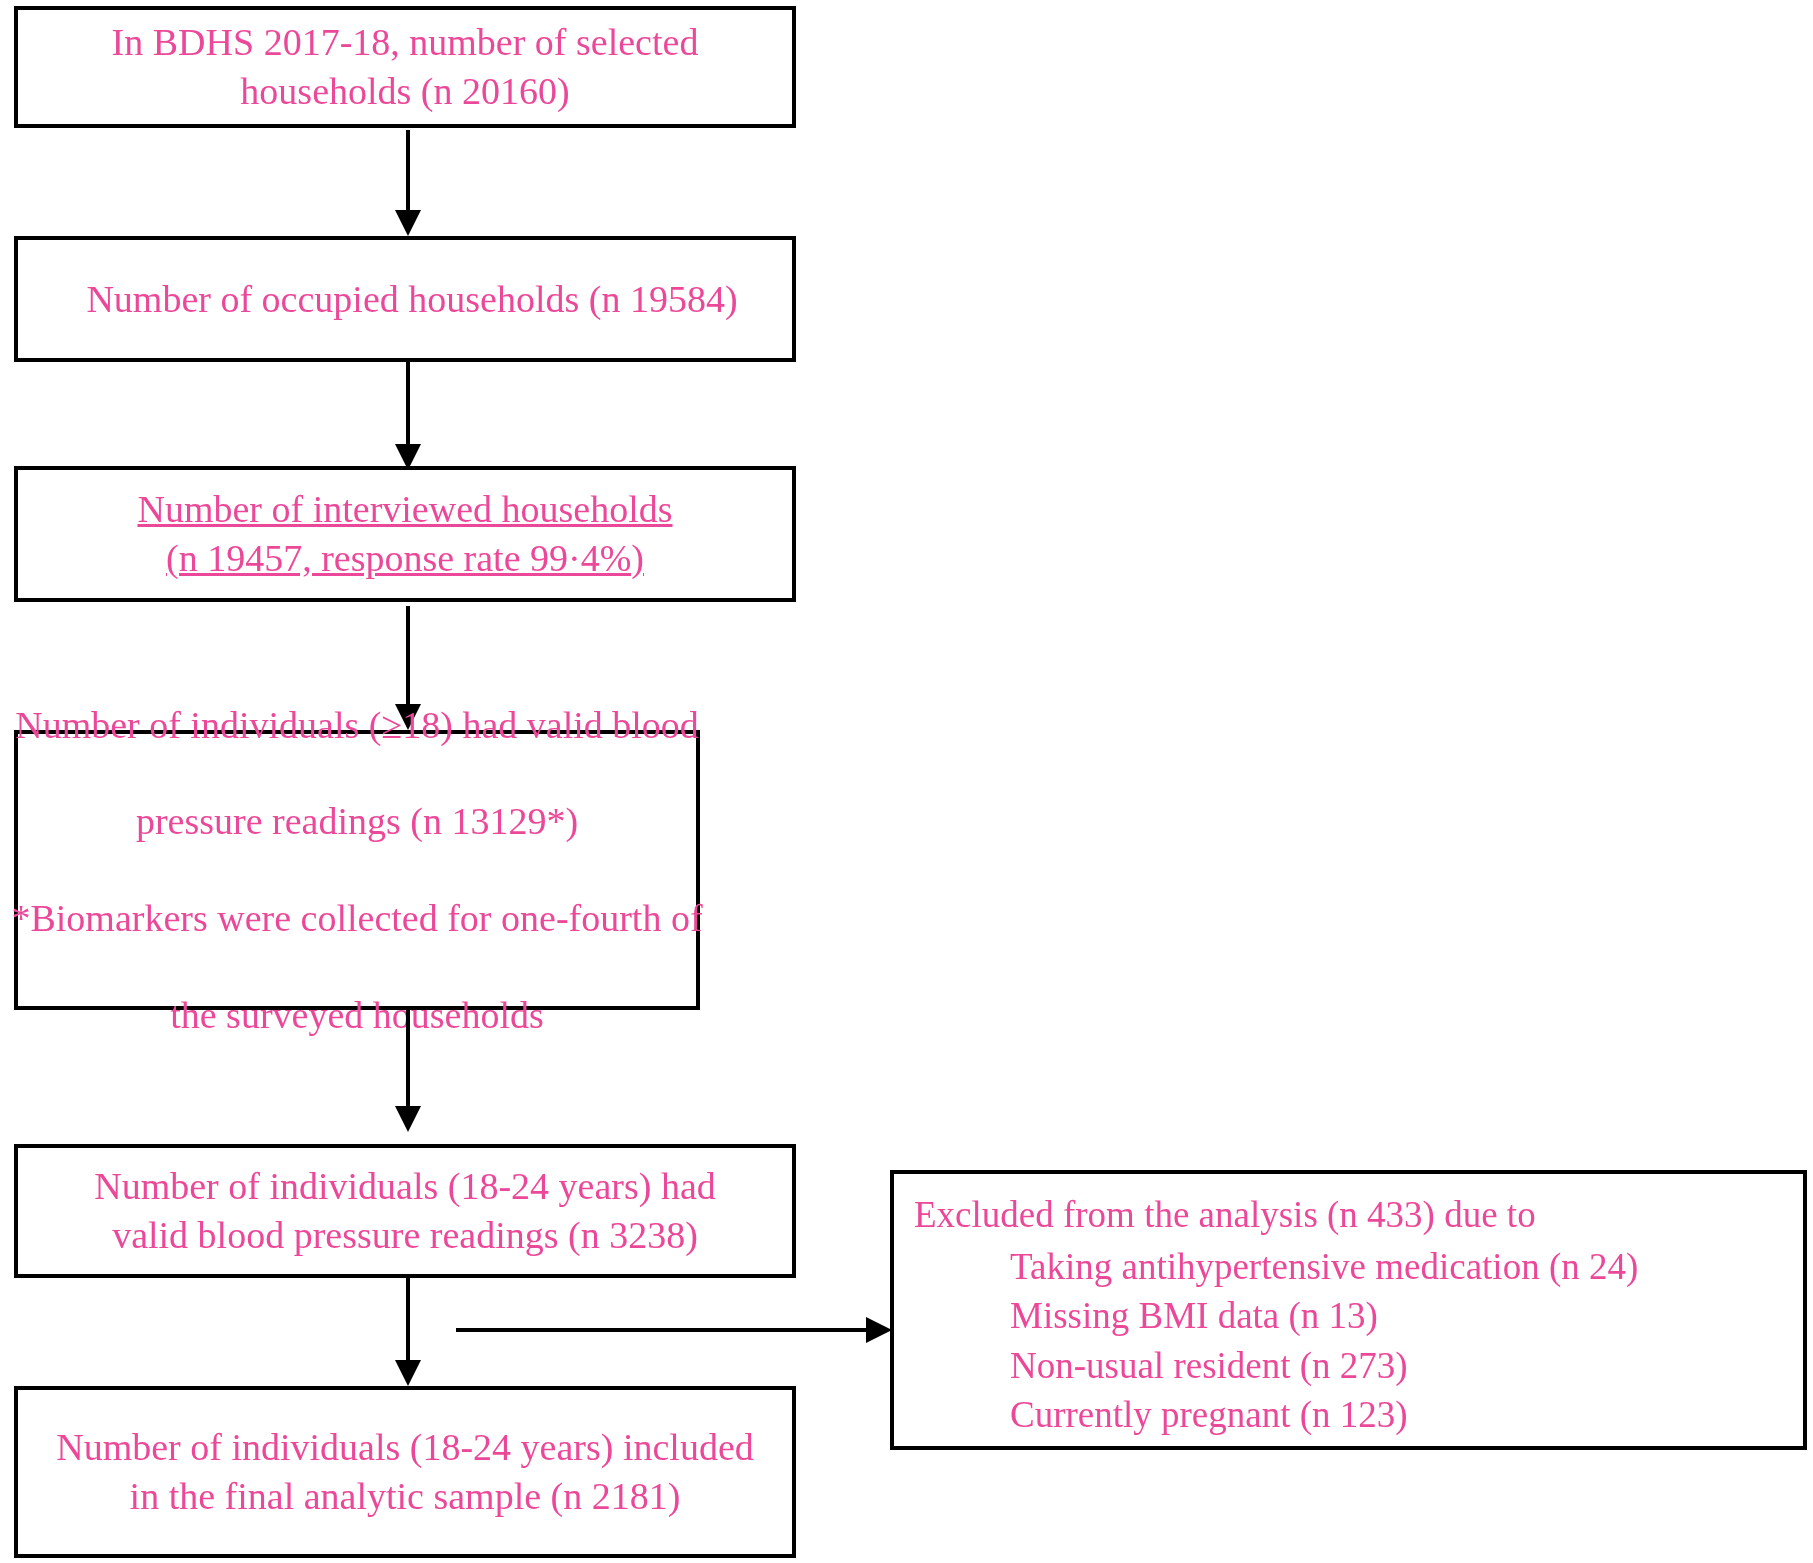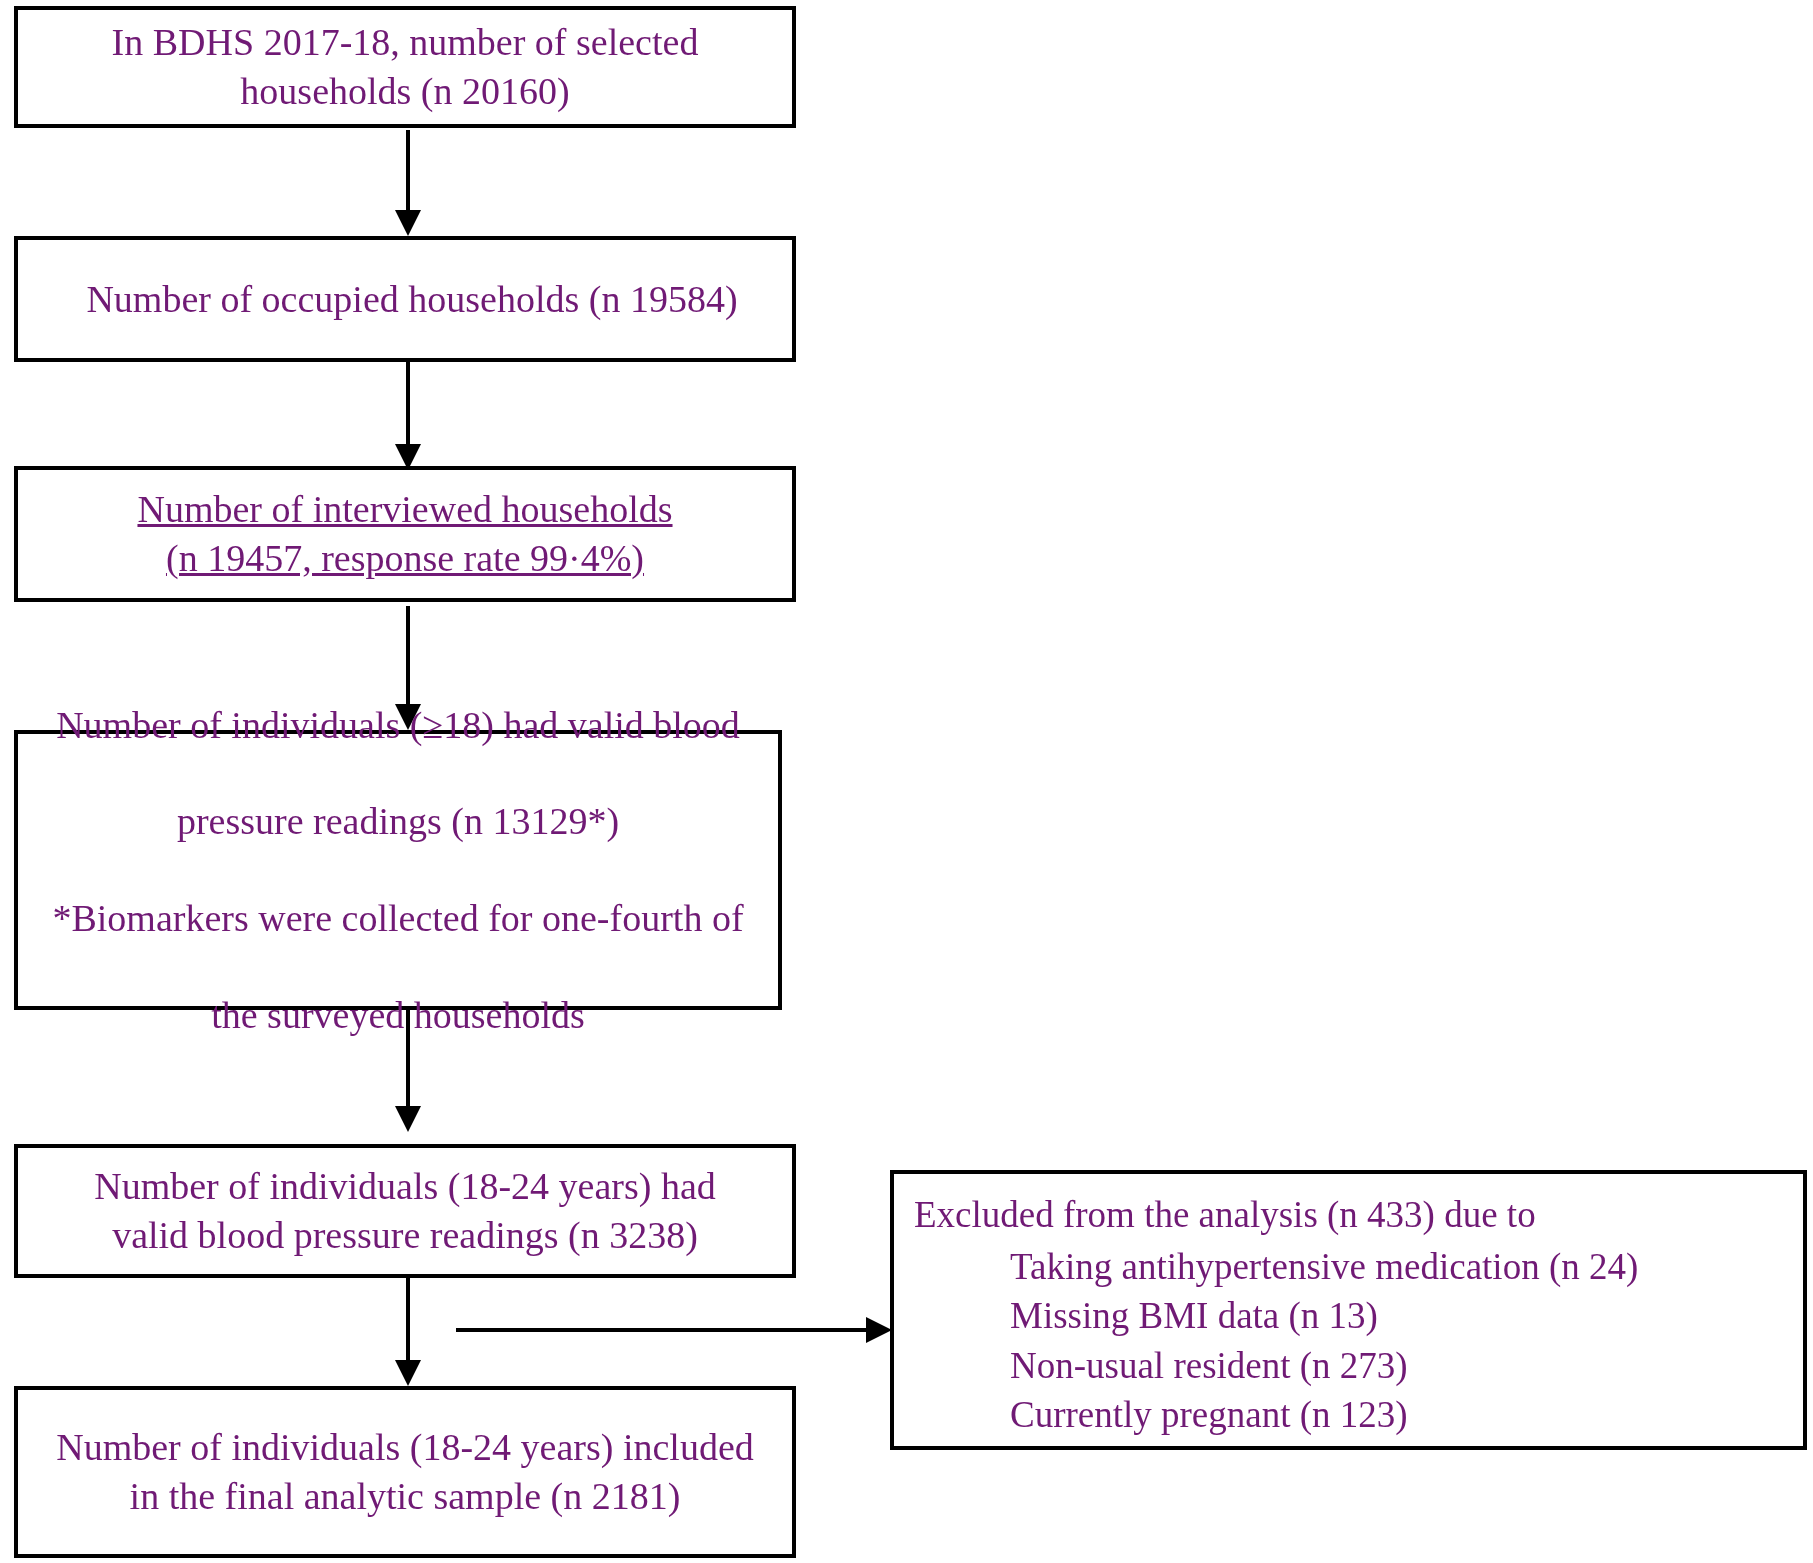--- a/index.html
+++ b/index.html
@@ -6,21 +6,21 @@
     margin: 0;
     padding: 0;
     background: #ffffff;
   }
   #canvas {
     position: relative;
     width: 1813px;
     height: 1563px;
     background: #ffffff;
     font-family: "Liberation Serif", "DejaVu Serif", serif;
-    color: #701a75;
+    color: #ec4899;
     overflow: hidden;
   }
   .flow-box {
     position: absolute;
     box-sizing: border-box;
     border: 4px solid #000000;
     background: #ffffff;
     display: flex;
     flex-direction: column;
     align-items: center;
@@ -119,21 +119,21 @@
   <div class="flow-box" style="left:14px; top:466px; width:782px; height:136px;text-decoration:underline;">
     <span class="box-line">Number of interviewed households</span>
     <span class="box-line">(n 19457, response rate 99·4%)</span>
   </div>
 
   <div class="v-arrow" style="left:406px; top:606px; height:124px;">
     <div class="shaft" style="height:102px;"></div>
     <div class="head" style="top:98px;"></div>
   </div>
 
-  <div class="flow-box" style="left:14px; top:730px; width:768px; height:280px;gap:48px;">
+  <div class="flow-box" style="left:14px; top:730px; width:686px; height:280px;gap:48px;">
     <span class="box-line">Number of individuals (≥18) had valid blood</span>
     <span class="box-line">pressure readings (n 13129*)</span>
     <span class="box-line">*Biomarkers were collected for one-fourth of</span>
     <span class="box-line">the surveyed households</span>
   </div>
 
   <div class="v-arrow" style="left:406px; top:1010px; height:122px;">
     <div class="shaft" style="height:100px;"></div>
     <div class="head" style="top:96px;"></div>
   </div>

